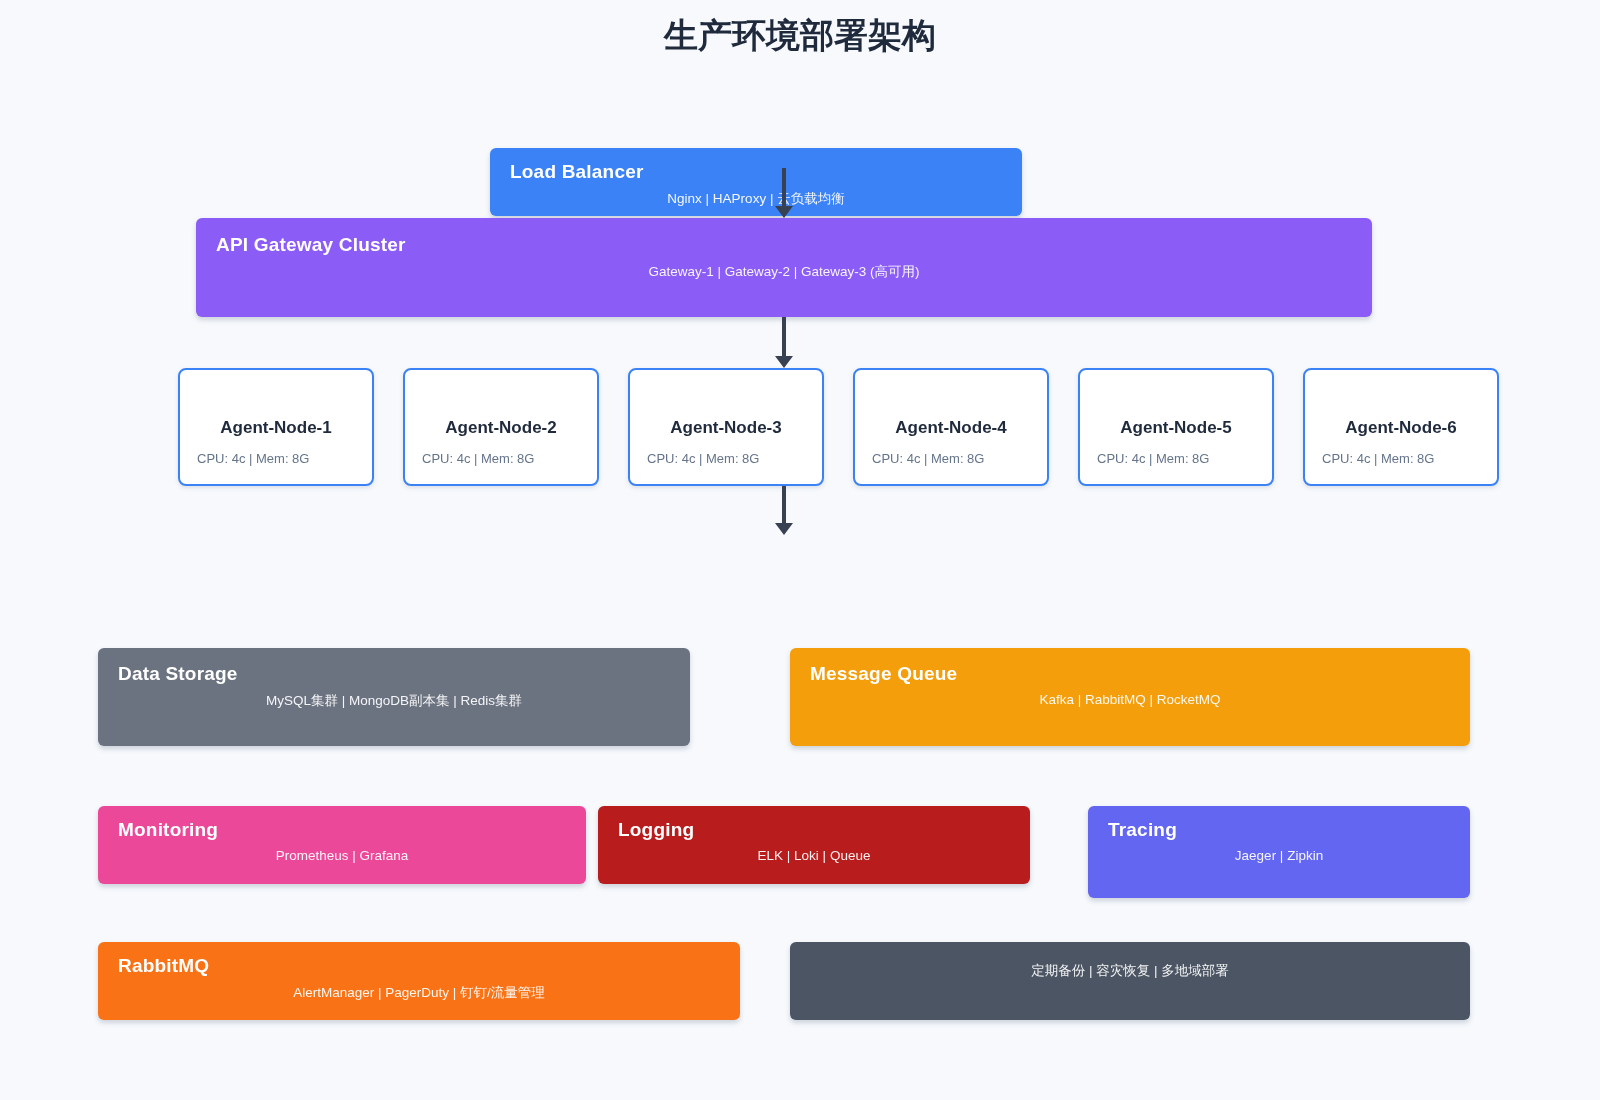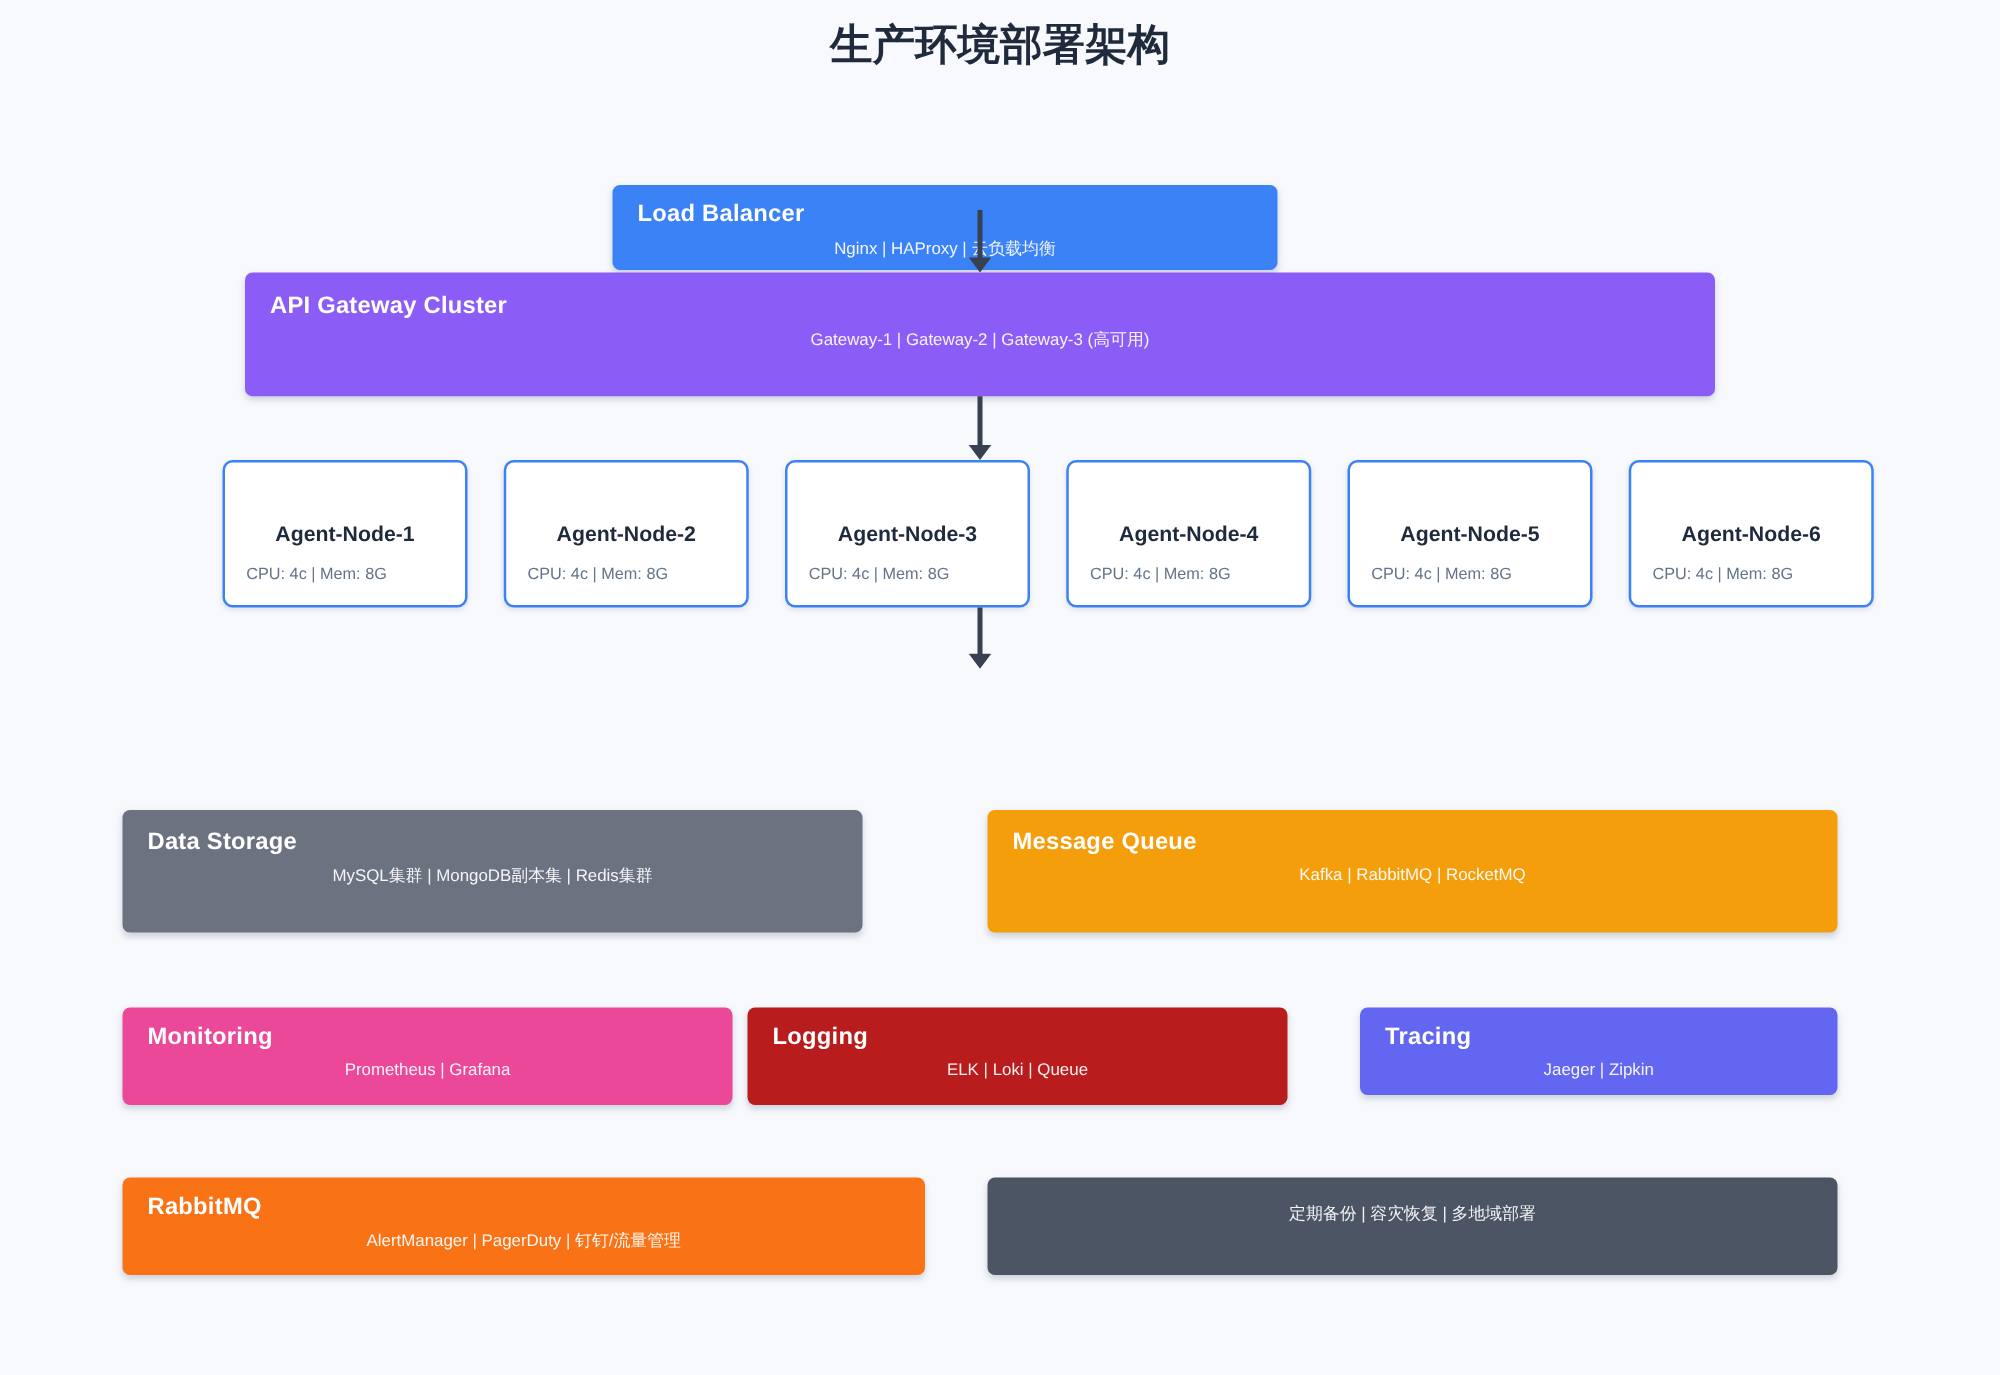--- a/index.html
+++ b/index.html
@@ -16,21 +16,21 @@
   .bs  { font-size:13.5px; margin-top:7px; opacity:.93;text-align:center; }
 
   .lb   { left:490px;  top:100px; width:532px;  height:68px;  background:#3b82f6;margin-top:48px; }
   .gw   { left:196px;  top:218px; width:1176px; height:99px;  background:#8b5cf6; padding-top:16px; }
   .mesh { left:196px;  top:536px; width:1176px; height:56px;  background:#10b981; padding-top:9px; }
   .mesh .bs { margin-top:5px; }
   .ds   { left:98px;   top:648px; width:592px;  height:98px;  background:#6b7280; padding-top:15px; }
   .mq   { left:790px;  top:648px; width:680px;  height:98px;  background:#f59e0b; padding-top:15px; }
   .mon  { left:98px;   top:806px; width:488px;  height:78px;  background:#ec4899; }
   .log  { left:598px;  top:806px; width:432px;  height:78px;  background:#b91c1c; }
-  .trc  { left:1088px; top:806px; width:382px;  height:70px;  background:#6366f1; }
+  .trc  { left:1088px; top:806px; width:382px;  height:92px;  background:#6366f1; }
   .alr  { left:98px;   top:942px; width:642px;  height:78px;  background:#f97316; }
   .bak  { left:790px;  top:942px; width:680px;  height:78px;  background:#4b5563; }
 
   .agent { position:absolute; top:368px; width:196px; height:118px; background:#ffffff;
            border:2px solid #3b82f6; border-radius:8px; padding-top:48px;
            box-shadow:0 2px 4px rgba(100,116,139,.18); }
   .agent-title { text-align:center; font-size:17px; font-weight:700; color:#1f2a3c; }
   .agent-spec  { margin-top:13px; padding-left:17px; font-size:13px; color:#64748b; }
 
   .arrow { position:absolute; left:775px; width:18px; }

